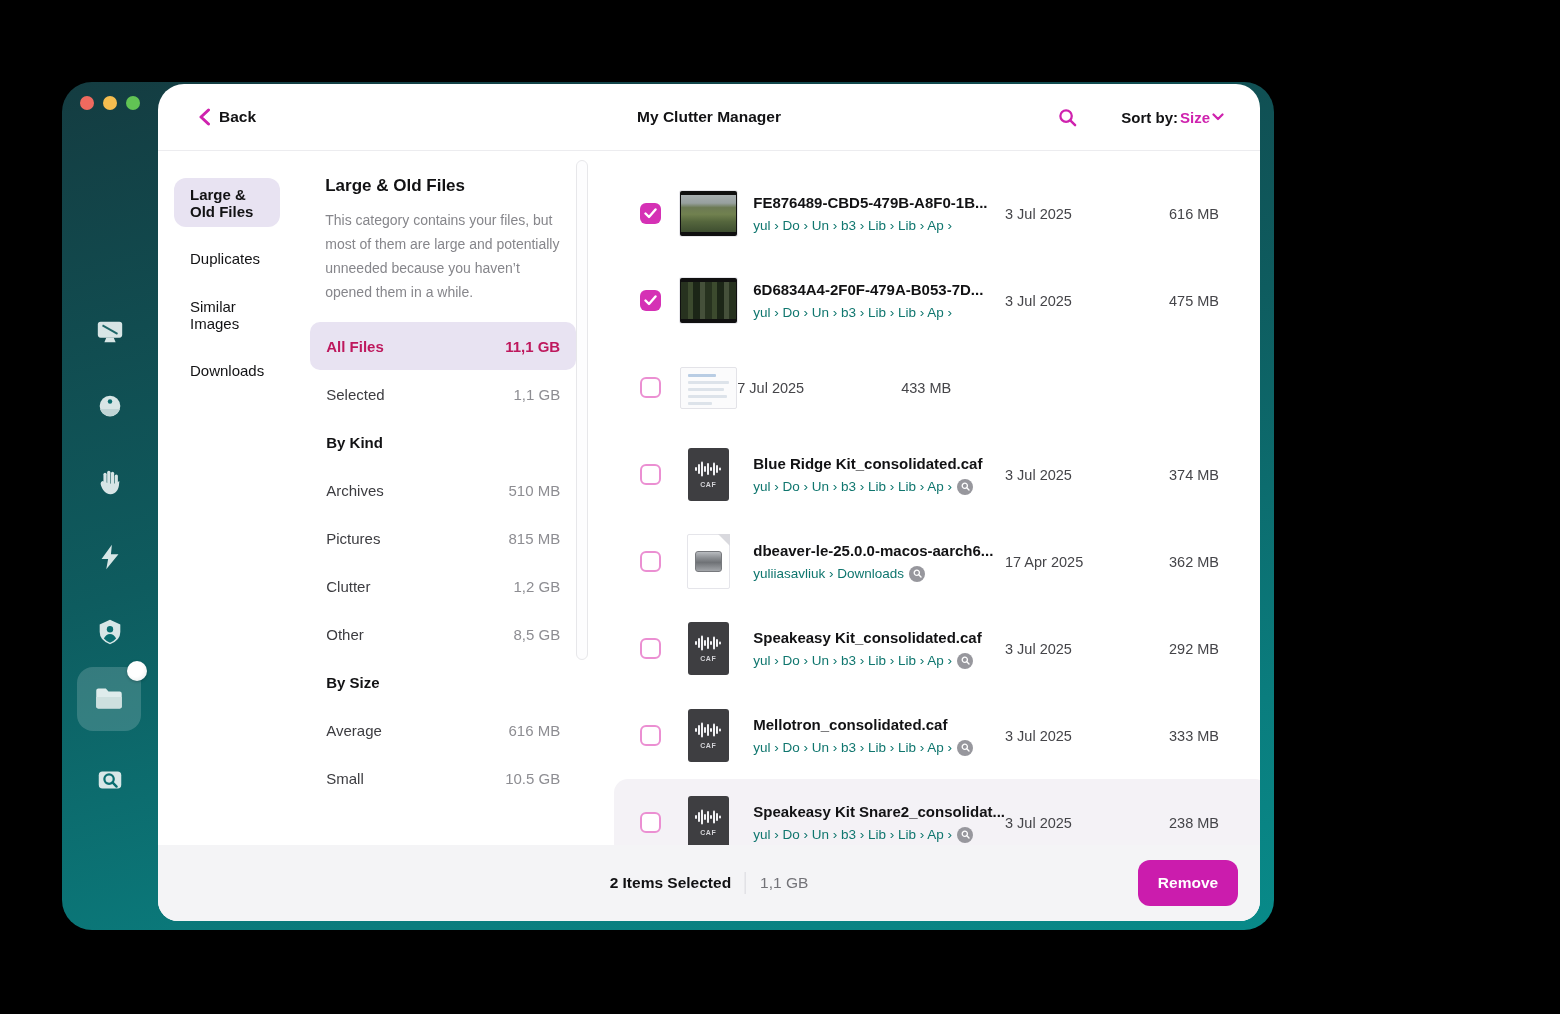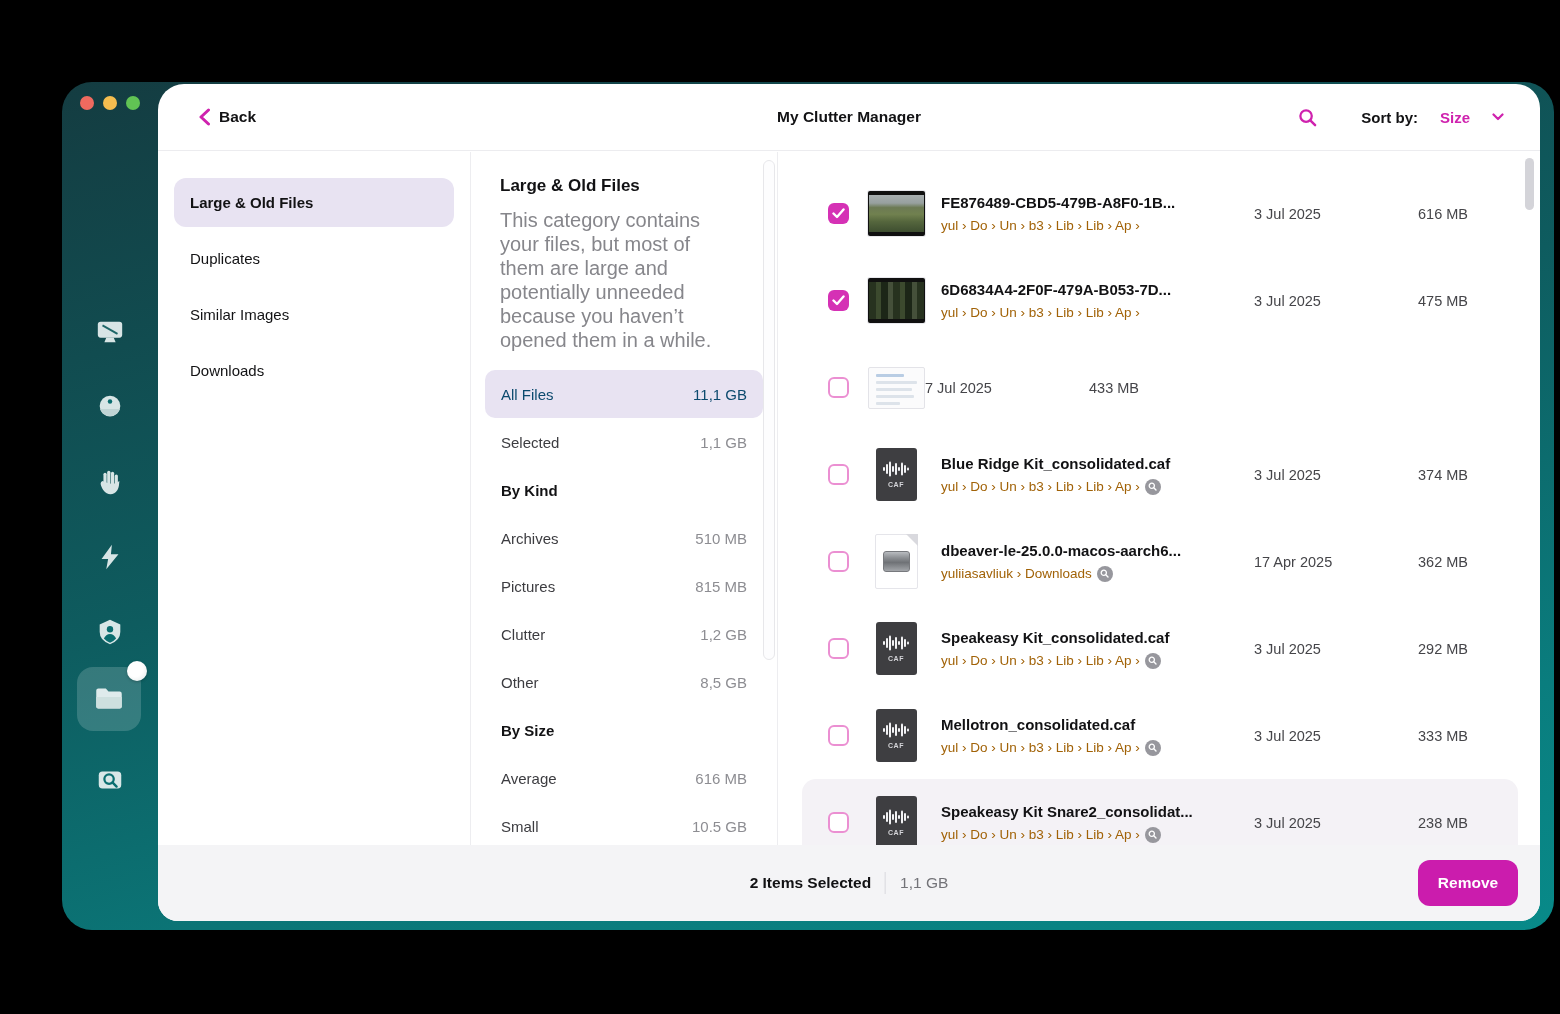--- a/index.html
+++ b/index.html
@@ -1,19 +1,19 @@
 <!DOCTYPE html>
 <html><head>
 <meta charset="utf-8">
 <style>
   * { margin:0; padding:0; box-sizing:border-box; }
   html,body { width:1560px; height:1014px; background:#000; overflow:hidden;
     font-family:"Liberation Sans","DejaVu Sans",sans-serif; }
 
-  .window { position:absolute; left:62px; top:82px; width:1492px; height:848px;
+  .window { position:absolute; left:62px; top:82px; width:1212px; height:848px;
     border-radius:30px; overflow:hidden;
     background:linear-gradient(165deg,#143c41 0%,#0e5c5f 45%,#0a7d7e 80%,#088a89 100%);
     box-shadow:0 18px 60px rgba(0,0,0,.75); }
 
   
   .traffic { position:absolute; left:18px; top:14px; display:flex; gap:9px; }
   .traffic span { width:14px; height:14px; border-radius:50%; display:block; }
   .tl-red{ background:#ee6a5f; } .tl-yellow{ background:#f5bd4f; } .tl-green{ background:#61c354; }
 
   
@@ -34,67 +34,67 @@
 
   .app-header { position:absolute; left:0; top:0; right:0; height:67px;
     border-bottom:1px solid #ececef; display:flex; align-items:center; }
   .back-btn { display:flex; align-items:center; gap:8px; margin-left:40px; cursor:pointer; }
   .back-btn svg { width:13px; height:18px; }
   .back-label { font-size:15.5px; font-weight:700; color:#121214; }
   .app-title { position:absolute; left:50%; transform:translateX(-50%);
     font-size:15.5px; font-weight:700; color:#121214; }
   .header-right { position:absolute; right:36px; display:flex; align-items:center; gap:44px; }
   .search-btn svg { width:19px; height:19px; display:block; }
-  .sortby { display:flex; align-items:center; gap:22px; cursor:pointer;justify-content:center; }
+  .sortby { display:flex; align-items:center; gap:2px; cursor:pointer;justify-content:center; }
   .sortby-label { font-size:15px; font-weight:700; color:#121214; }
   .sortby-value { font-size:15px; font-weight:700; color:#cf22ae; }
   .sortby svg { width:12px; height:8px; }
 
   .panes { position:absolute; left:0; top:68px; right:0; bottom:0; display:flex; }
   .divider-v { width:1px; background:#ededf0; }
 
   
   .nav-pane { width:312px; padding:26px 16px 0 16px; }
   .nav-item { height:49px; display:flex; align-items:center; padding:0 16px;
     border-radius:12px; font-size:15px; color:#121214; margin-bottom:7px; cursor:pointer; }
   .nav-item.selected { background:#e8e3f2; font-weight:700; }
 
   
   .filter-pane { width:306px; padding:24px 14px 0 14px; position:relative; }
   .filter-head { padding:0 15px; }
   .filter-title { font-size:17px; font-weight:700; color:#121214; margin-bottom:12px; }
-  .filter-desc { font-size:20px; color:#86868b; line-height:24px; width:236px;margin-top:12px; }
+  .filter-desc { font-size:14px; color:#86868b; line-height:24px; width:236px;margin-top:12px; }
   .filter-list { margin-top:18px; }
   .f-row { height:48px; display:flex; align-items:center; justify-content:space-between;
     padding:0 16px; border-radius:10px; font-size:15px; cursor:pointer; }
   .f-row .f-label { color:#3c3c40; }
   .f-row .f-value { color:#8d8d92; }
   .f-row.selected { background:#e8e3f2; }
-  .f-row.selected .f-label, .f-row.selected .f-value { color:#0c4a6e; font-weight:400; }
+  .f-row.selected .f-label, .f-row.selected .f-value { color:#be185d; font-weight:700; }
   .f-row.section { cursor:default; }
   .f-row.section .f-label { color:#121214; font-weight:700; }
   .mid-scrollbar { position:absolute; right:2px; top:8px; width:12px; height:500px;
     border:1px solid #e7e7ea; border-radius:7px; background:#fdfdfe; }
 
   
   .list-pane { flex:1; position:relative; }
   .file-list { padding-top:18px; }
   .file-row { height:87px; display:flex; align-items:center; padding-left:26px;
     position:relative; border-radius:14px; margin:0 22px 0 24px; }
   .file-row.highlighted { background:#f4f2f6; }
   .chk { width:21px; height:21px; border-radius:6px; flex:0 0 auto; cursor:pointer;
     border:2px solid #eb8fd2; background:#fff; display:flex; align-items:center; justify-content:center; }
   .chk.checked { border:none; background:#d531b5; }
   .chk svg { width:13px; height:11px; }
   .thumb-box { width:58px; height:58px; margin-left:18px; display:flex;
     align-items:center; justify-content:center; flex:0 0 auto; }
   .file-text { flex:1; margin-left:16px; min-width:0; }
   .file-name { font-size:15px; font-weight:700; color:#121214; margin-bottom:7px;
     white-space:nowrap; overflow:hidden; }
-  .file-path { font-size:13.5px; color:#a16207; display:flex; align-items:center; gap:5px;
+  .file-path { font-size:13.5px; color:#0f766e; display:flex; align-items:center; gap:5px;
     white-space:nowrap; overflow:hidden; }
   .path-badge { width:16px; height:16px; border-radius:50%; background:#97979d;
     display:inline-flex; align-items:center; justify-content:center; flex:0 0 auto; }
   .path-badge svg { width:9px; height:9px; }
   .file-date { width:132px; font-size:14.5px; color:#454549; flex:0 0 auto; }
   .file-size { width:82px; font-size:14.5px; color:#454549; text-align:right;
     flex:0 0 auto; margin-right:50px; }
   .list-scrollbar { position:absolute; right:6px; top:6px; width:9px; height:52px;
     border-radius:5px; background:#d4d4d9; }
 

